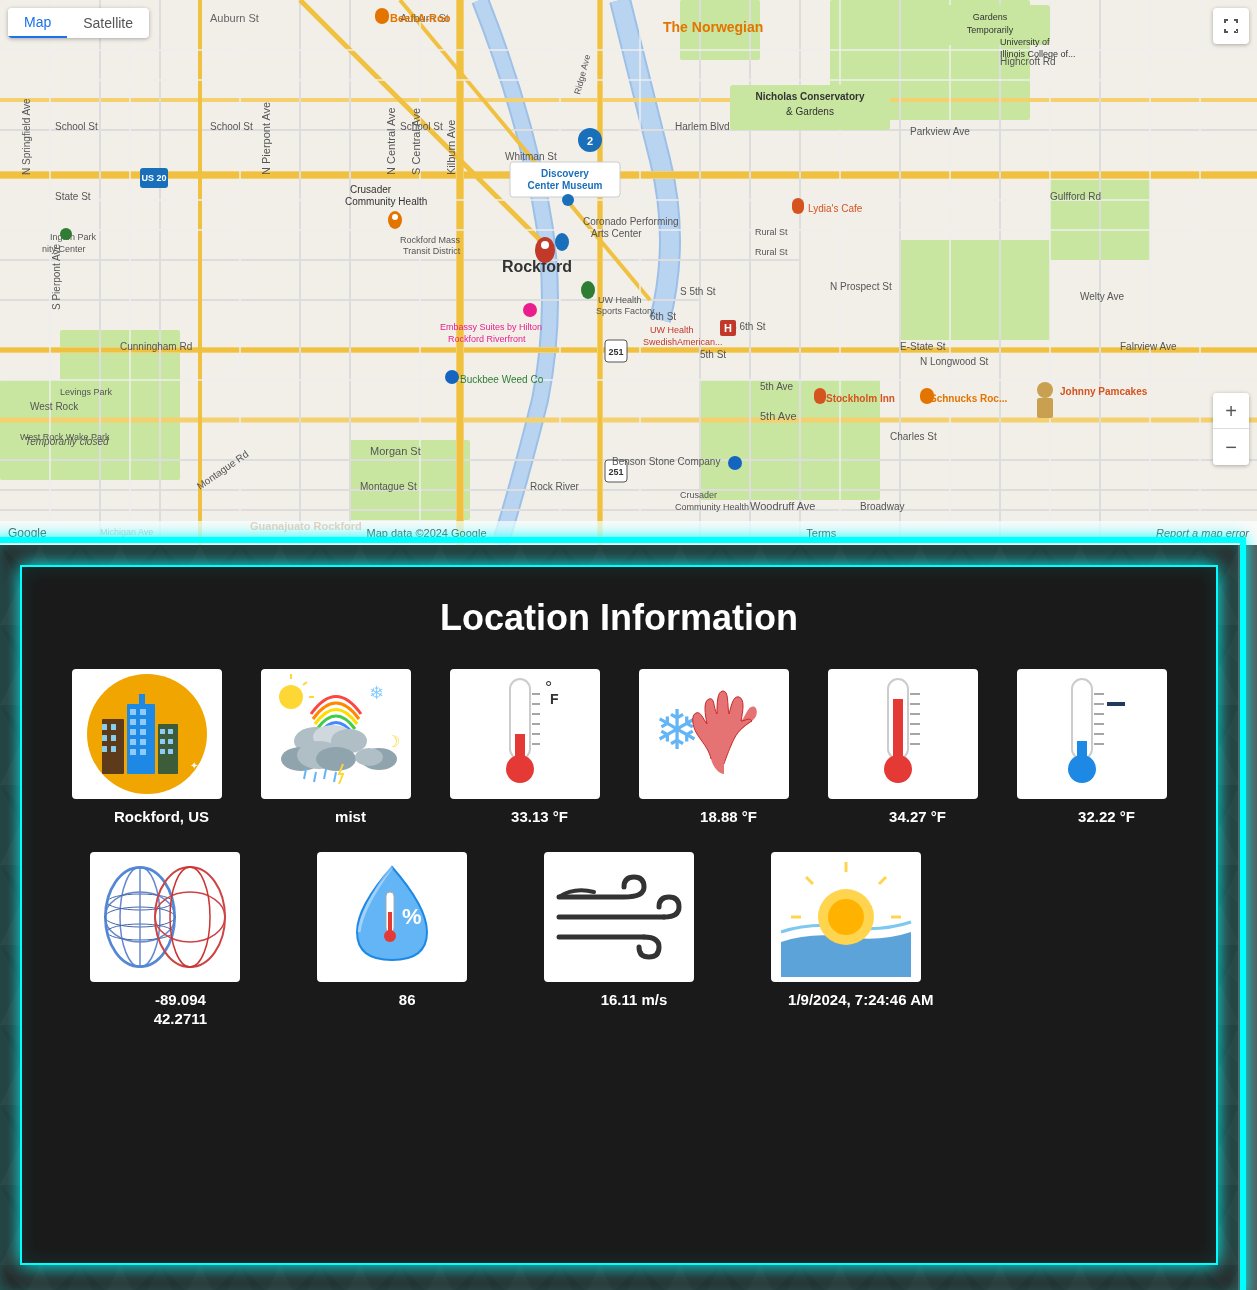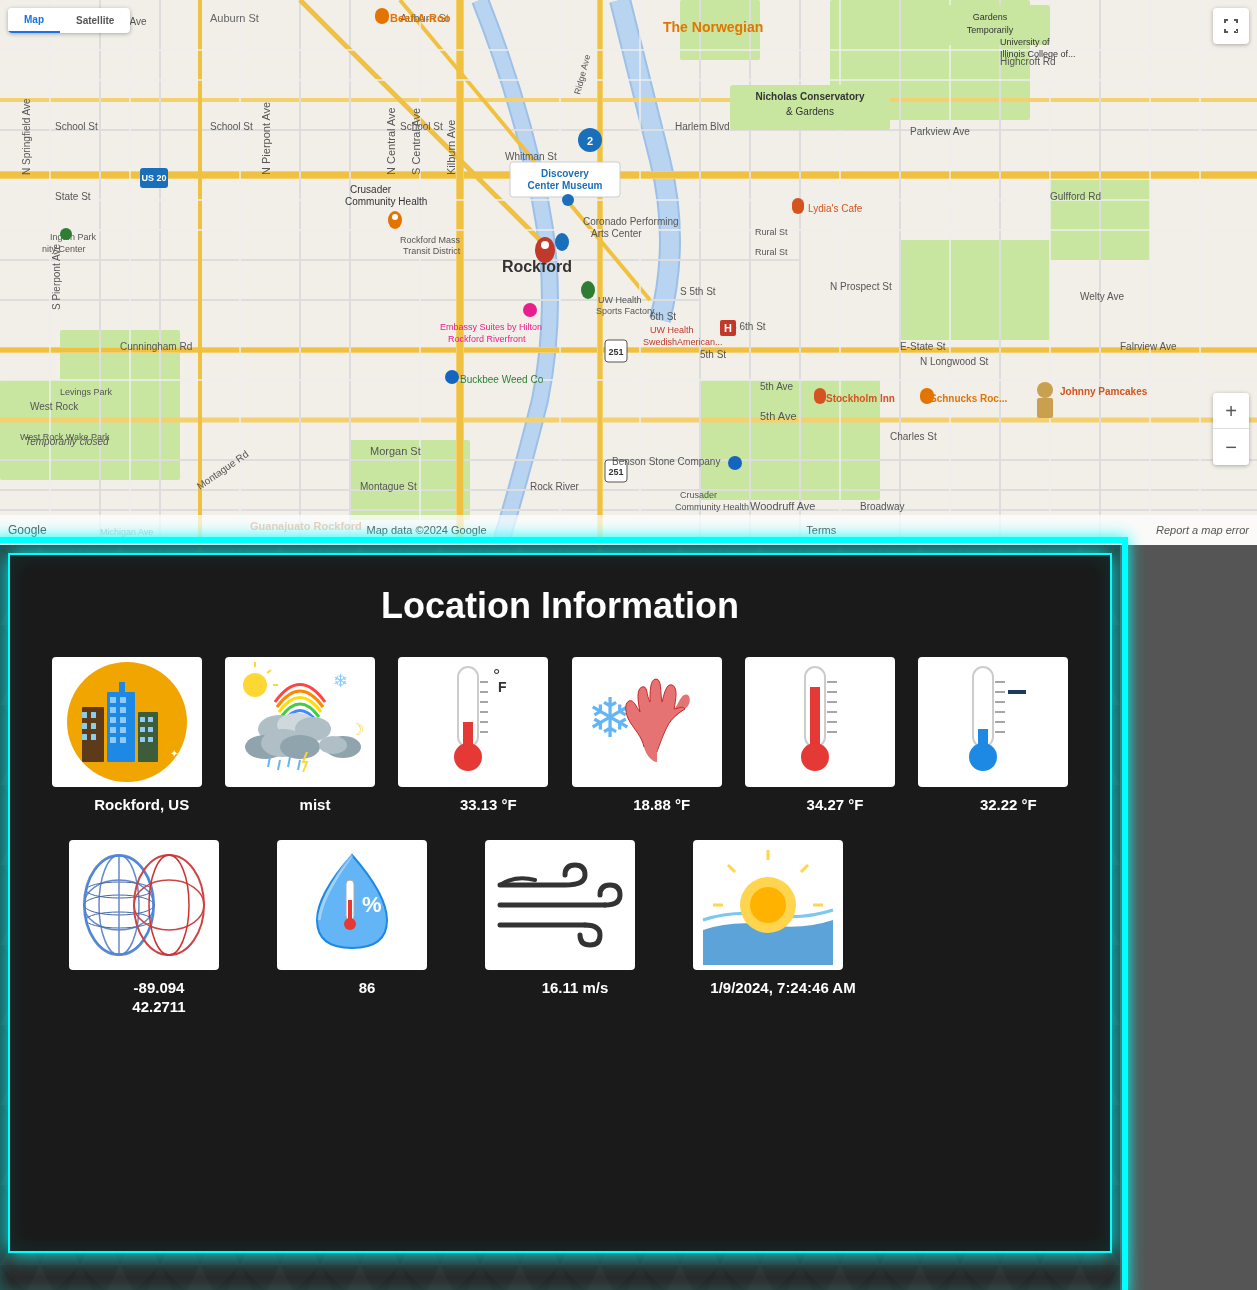--- a/index.html
+++ b/index.html
@@ -34,22 +34,22 @@
       display: flex;
       background: white;
       border-radius: 4px;
       box-shadow: 0 1px 4px rgba(0,0,0,0.3);
       overflow: hidden;
       z-index: 10;
     }
 
     .map-tab {
       padding: 6px 16px;
-      font-size: 10px;
-      font-weight: 700;
+      font-size: 14px;
+      font-weight: 400;
       cursor: pointer;
       border: none;
       background: transparent;
     }
 
     .map-tab.active {
       background: white;
       color: #1a73e8;
       border-bottom: 2px solid #1a73e8;
     }
@@ -102,21 +102,21 @@
 
     .zoom-btn:first-child {
       border-bottom: 1px solid #ddd;
     }
 
     .map-bottom-bar {
       position: absolute;
       bottom: 0;
       left: 0;
       right: 0;
-      height: 30px;
+      height: 24px;
       background: rgba(255,255,255,0.7);
       display: flex;
       align-items: center;
       justify-content: space-between;
       padding: 0 8px;
       font-size: 11px;
       color: #555;
       z-index: 10;
     }
 
@@ -128,25 +128,25 @@
     
     .map-svg {
       position: absolute;
       top: 0; left: 0;
       width: 100%;
       height: 100%;
     }
 
     
     #info-section {
-      width: 1120px;
+      width: 1238px;
       min-height: 745px;
       background: #111;
       position: relative;
-      padding: 8px;
+      padding: 20px;
     }
 
     
     #info-section::before {
       content: '';
       position: absolute;
       top: -8px; left: -8px; right: -8px; bottom: -8px;
       border: 6px solid cyan;
       box-shadow: 0 0 15px cyan, inset 0 0 15px rgba(0,255,255,0.3);
       pointer-events: none;

